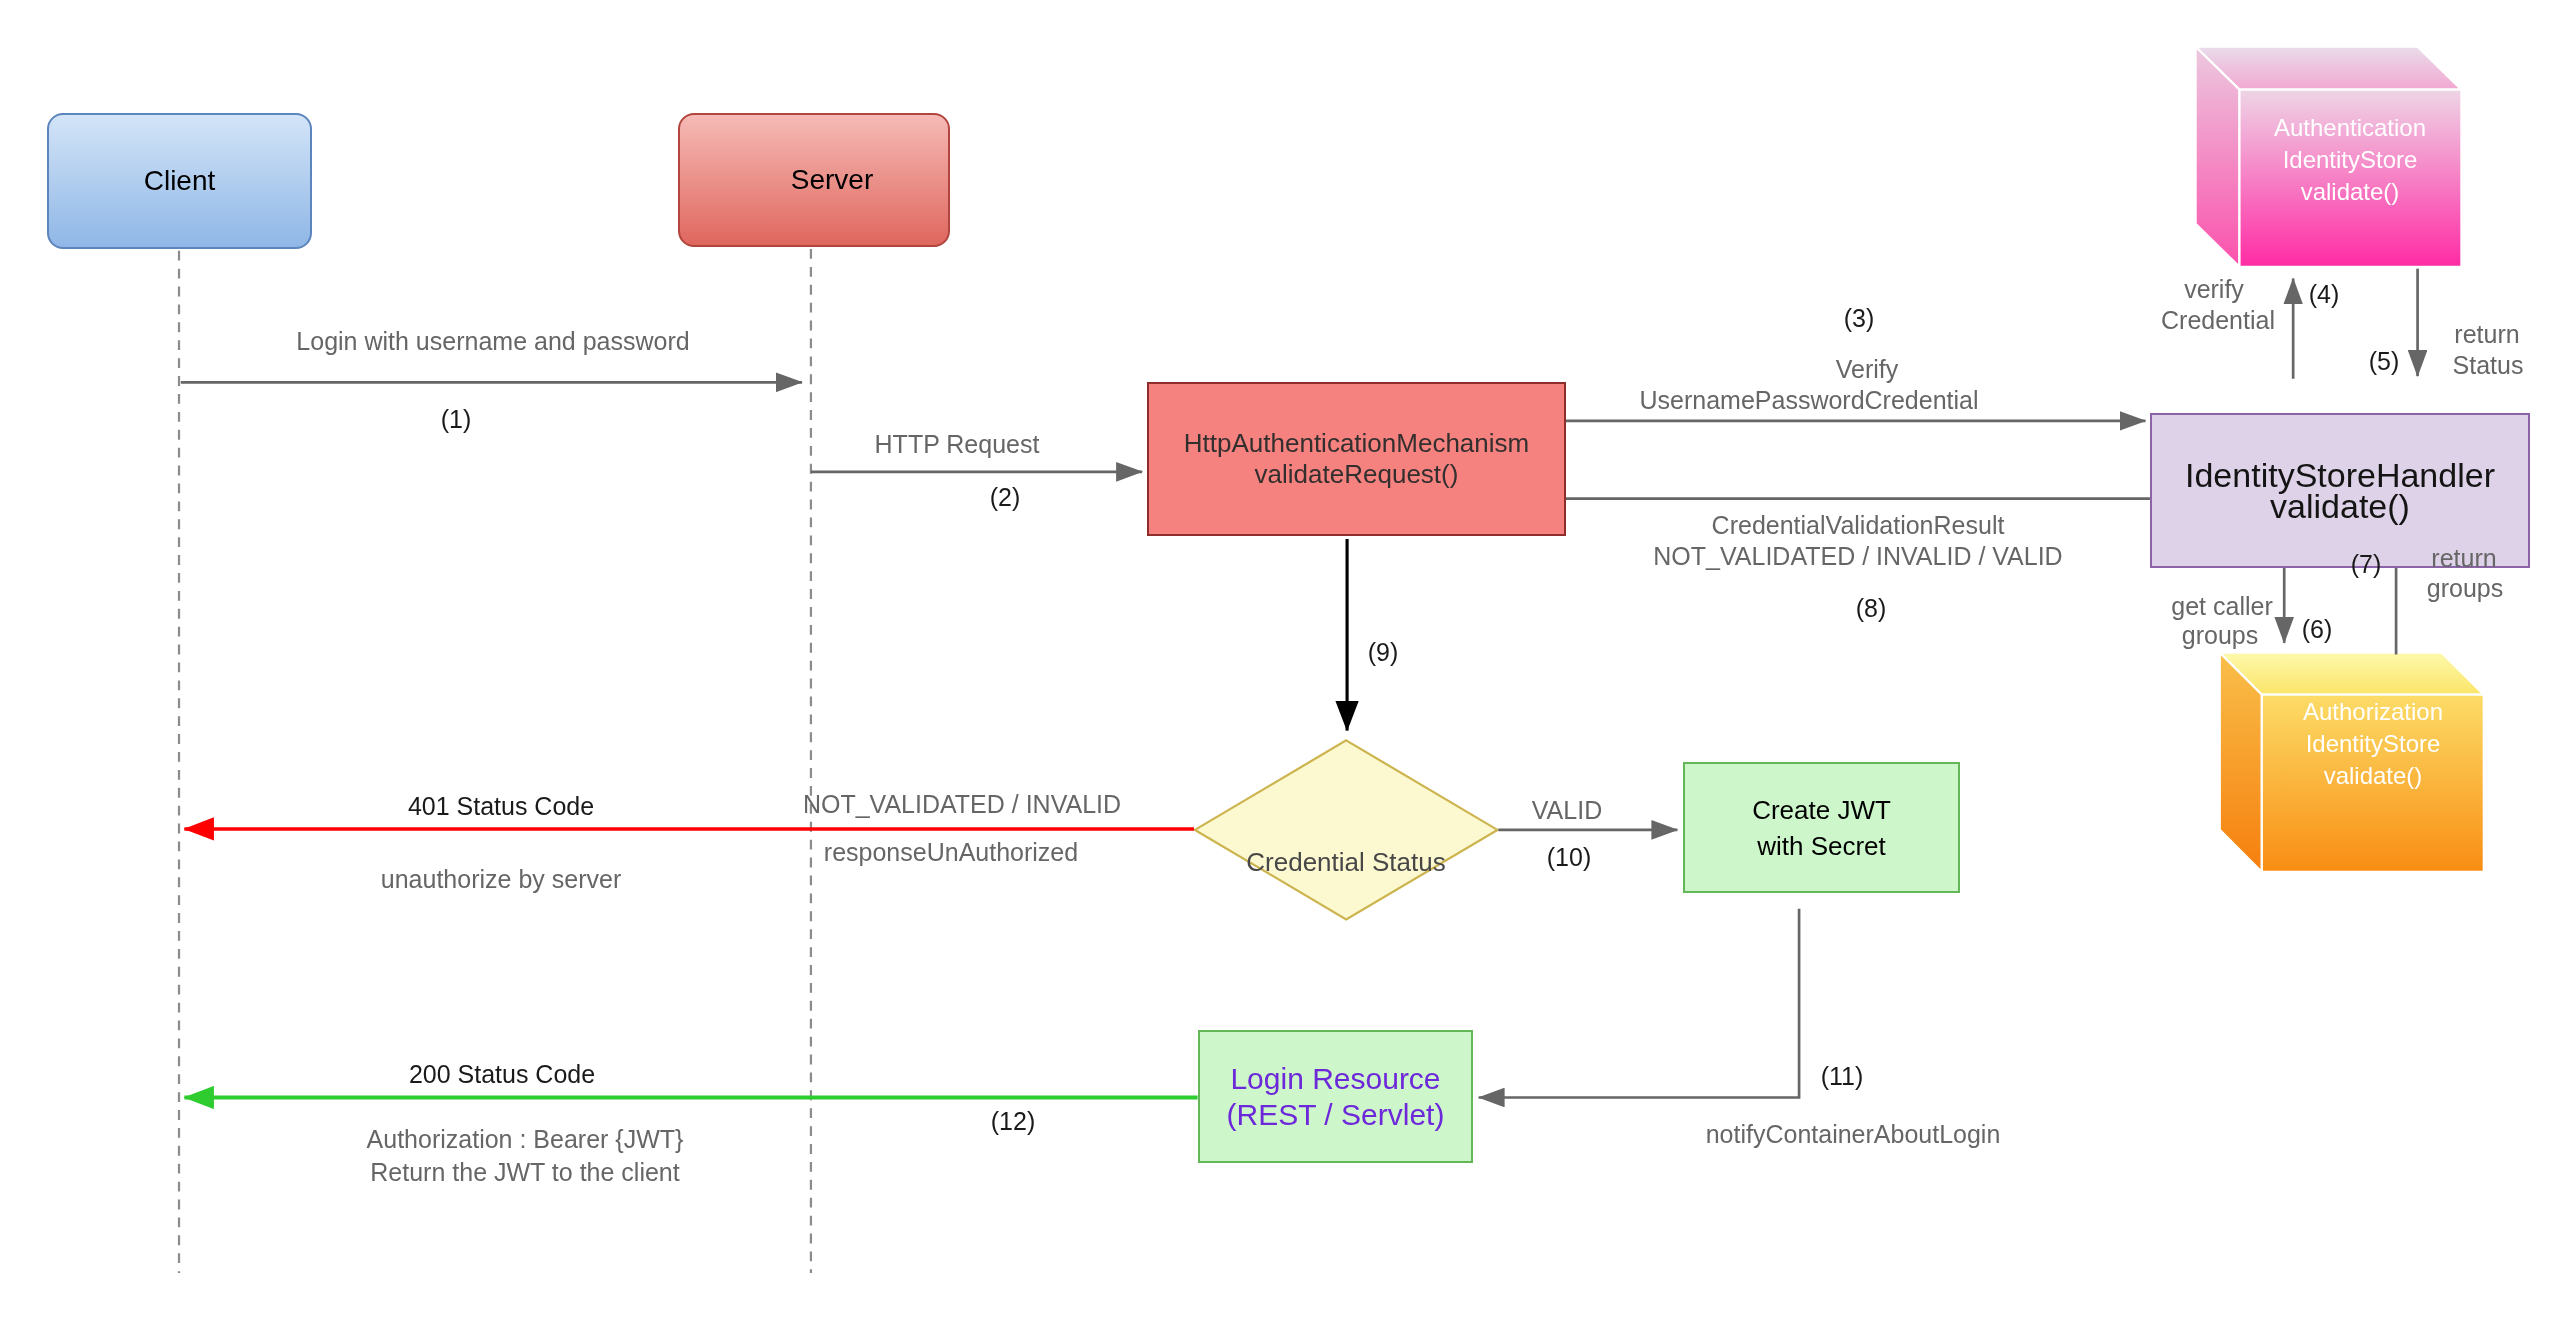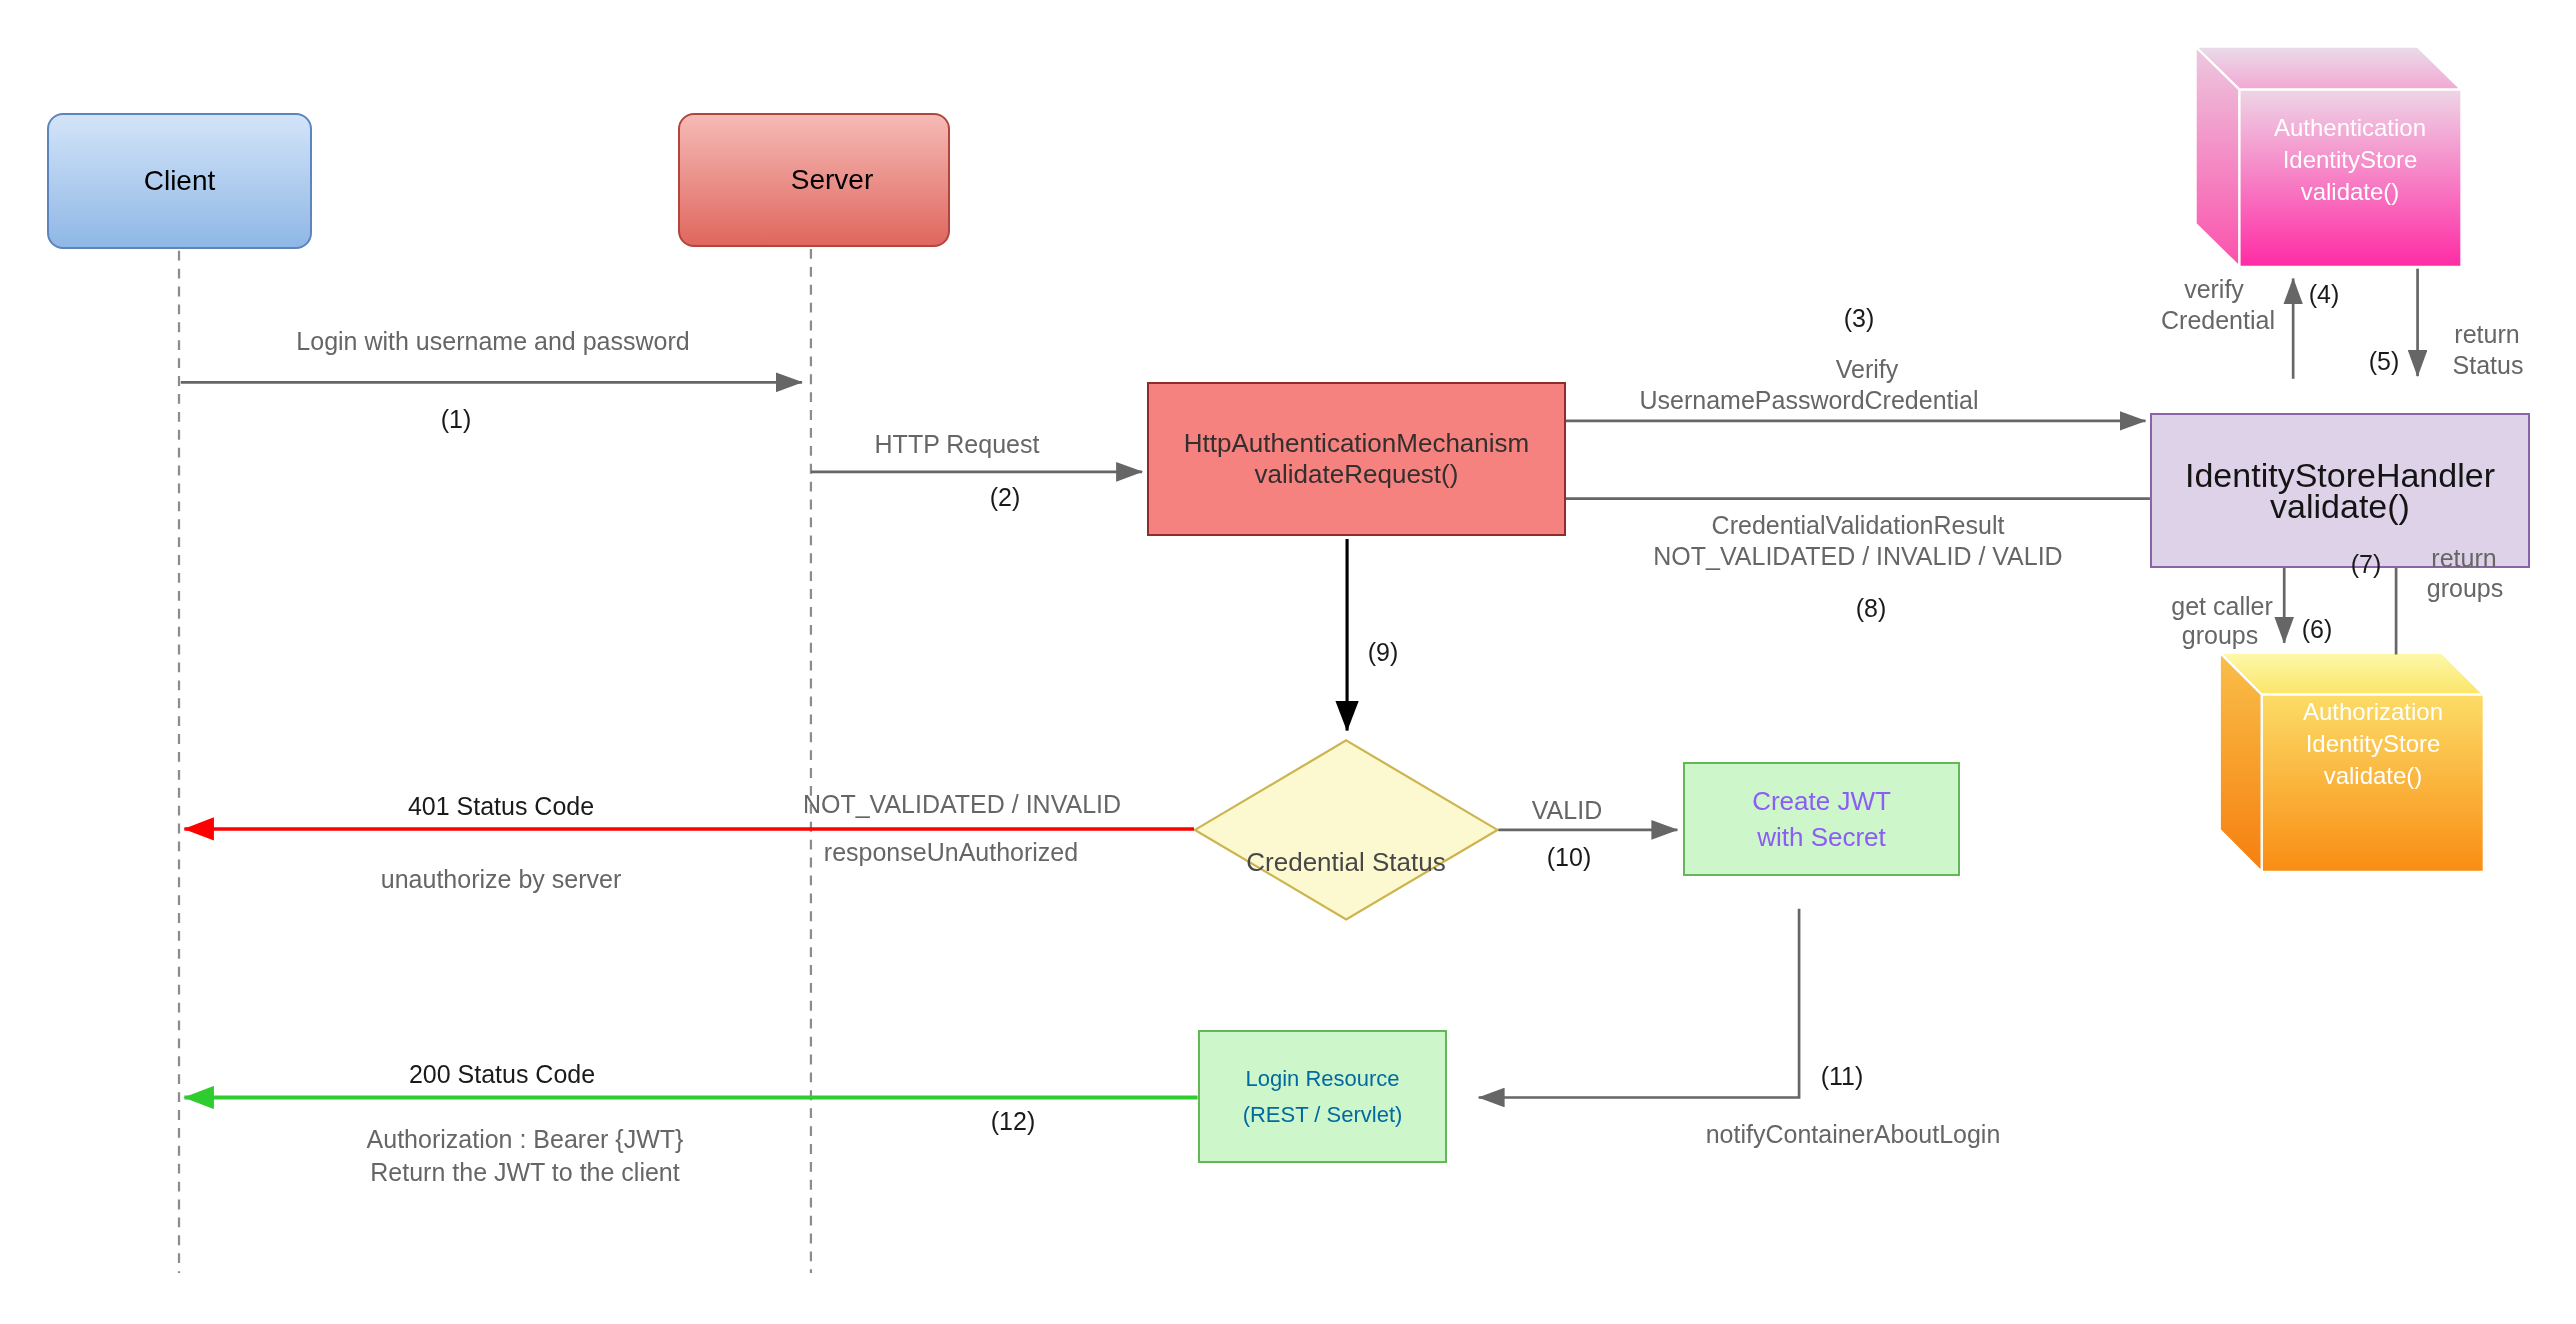--- a/index.html
+++ b/index.html
@@ -28,28 +28,28 @@
     left:1147px; top:382px; width:419px; height:154px;
     background:#f5827f; border:2.7px solid #8f2c2c;
     font-size:26px; line-height:31px; color:#332f2f;
   }
   .handler-box {
     left:2150px; top:382px; width:380px; height:155px;
     background:#ded2e8; border:2.7px solid #8a63a9;
     font-size:34px; line-height:31px; color:#141414;margin-top:31px;
   }
   .create-jwt-box {
-    left:1683px; top:762px; width:277px; height:114px;
+    left:1683px; top:762px; width:277px; height:131px;
     background:#cdf6ca; border:2.7px solid #63b757;
-    font-size:26px; line-height:36px; color:#8b5cf6;
+    font-size:26px; line-height:36px; color:#000000;
   }
   .login-resource-box {
-    left:1198px; top:1030px; width:249px; height:133px;
+    left:1198px; top:1030px; width:275px; height:133px;
     background:#cdf6ca; border:2.7px solid #63b757;
-    font-size:22px; line-height:36px; color:#0369a1;
+    font-size:30px; line-height:36px; color:#6d28d9;
   }
   .diamond-label {
     position:absolute; left:1346px; top:830px; transform:translate(-50%,-50%);
     font-size:26px; color:#474747; white-space:nowrap;margin-top:32px;
   }
   .cube-text {
     position:absolute; width:222px; text-align:center; color:#ffffff;
     font-size:24px; line-height:32px;
   }
   .auth-cube-text  { left:2239px; top:112px; }

